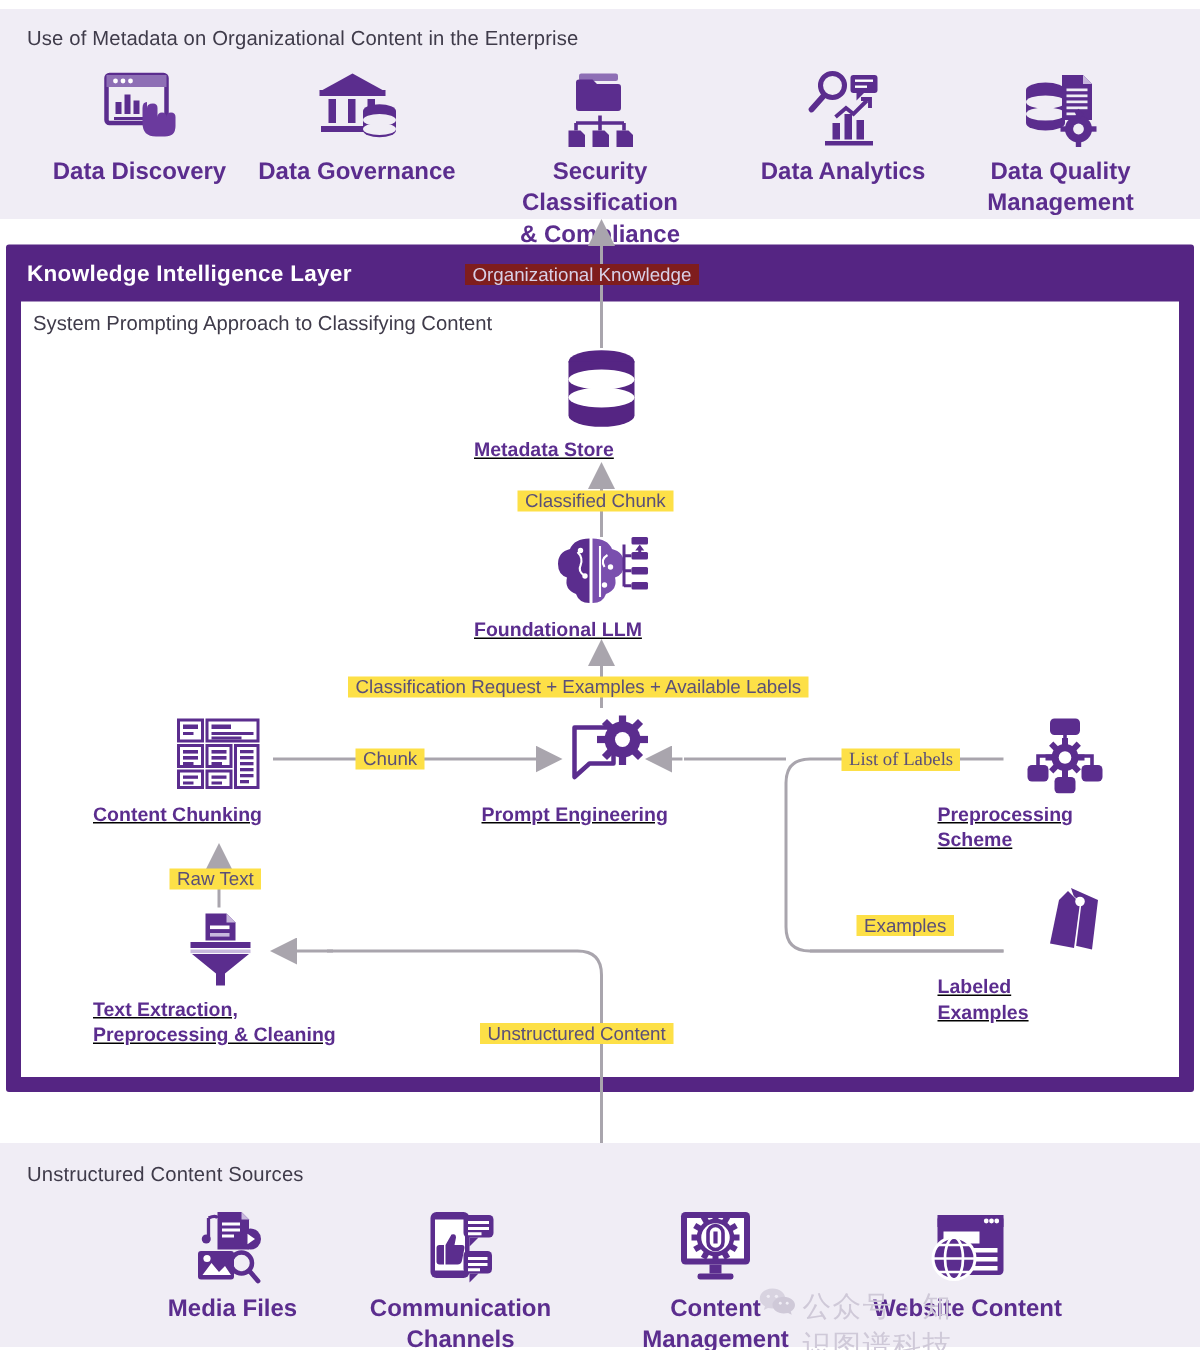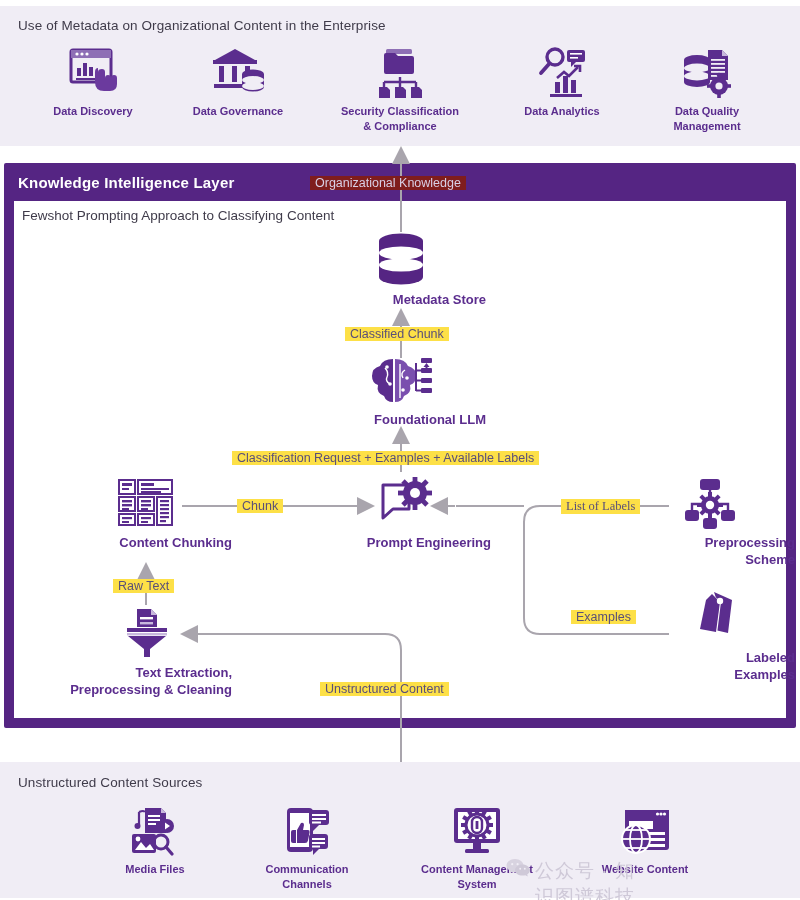--- a/index.html
+++ b/index.html
@@ -36,21 +36,21 @@
     width: 150px;
   }
   .tile .glyph {
     height: 56px;
     display: flex;
     align-items: flex-end;
     justify-content: center;
   }
   .tile .cap {
     margin-top: 6px;
-    font-size: 11px;
+    font-size: 16px;
     font-weight: bold;
     color: #5b2d8e;
     line-height: 1.32;
     white-space: pre-line;
   }
 
   
   #kil {
     position: absolute;
     left: 4px; top: 163px;
@@ -75,22 +75,23 @@
   #inner-title {
     position: absolute;
     left: 22px; top: 208px;
     font-size: 13.5px;
     color: #3f3b4a;
   }
 
   
   .node {
     position: absolute;
-    text-align: right;
+    text-align: left;
     width: 170px;
+    text-decoration: underline;
   }
   .node .glyph {
     height: 54px;
     display: flex;
     align-items: flex-end;
     justify-content: center;
   }
   .node .cap {
     margin-top: 5px;
     font-size: 13px;
@@ -236,21 +237,21 @@
         </g>
       </svg>
     </div>
     <div class="cap">Data Quality
 Management</div>
   </div>
 
   <div id="kil"></div>
   <div id="kil-title">Knowledge Intelligence Layer</div>
   <div id="inner"></div>
-  <div id="inner-title">Fewshot Prompting Approach to Classifying Content</div>
+  <div id="inner-title">System Prompting Approach to Classifying Content</div>
 
   <svg class="conn">
     <defs>
       <marker id="ah" markerWidth="9" markerHeight="9" refX="7" refY="4.5" orient="auto">
         <path d="M0 0 L9 4.5 L0 9 z" fill="#a9a5ad"></path>
       </marker>
     </defs>
     <g stroke="#a9a5ad" stroke-width="2" fill="none">
 
       <line x1="401" y1="232" x2="401" y2="150" marker-end="url(#ah)"></line>

